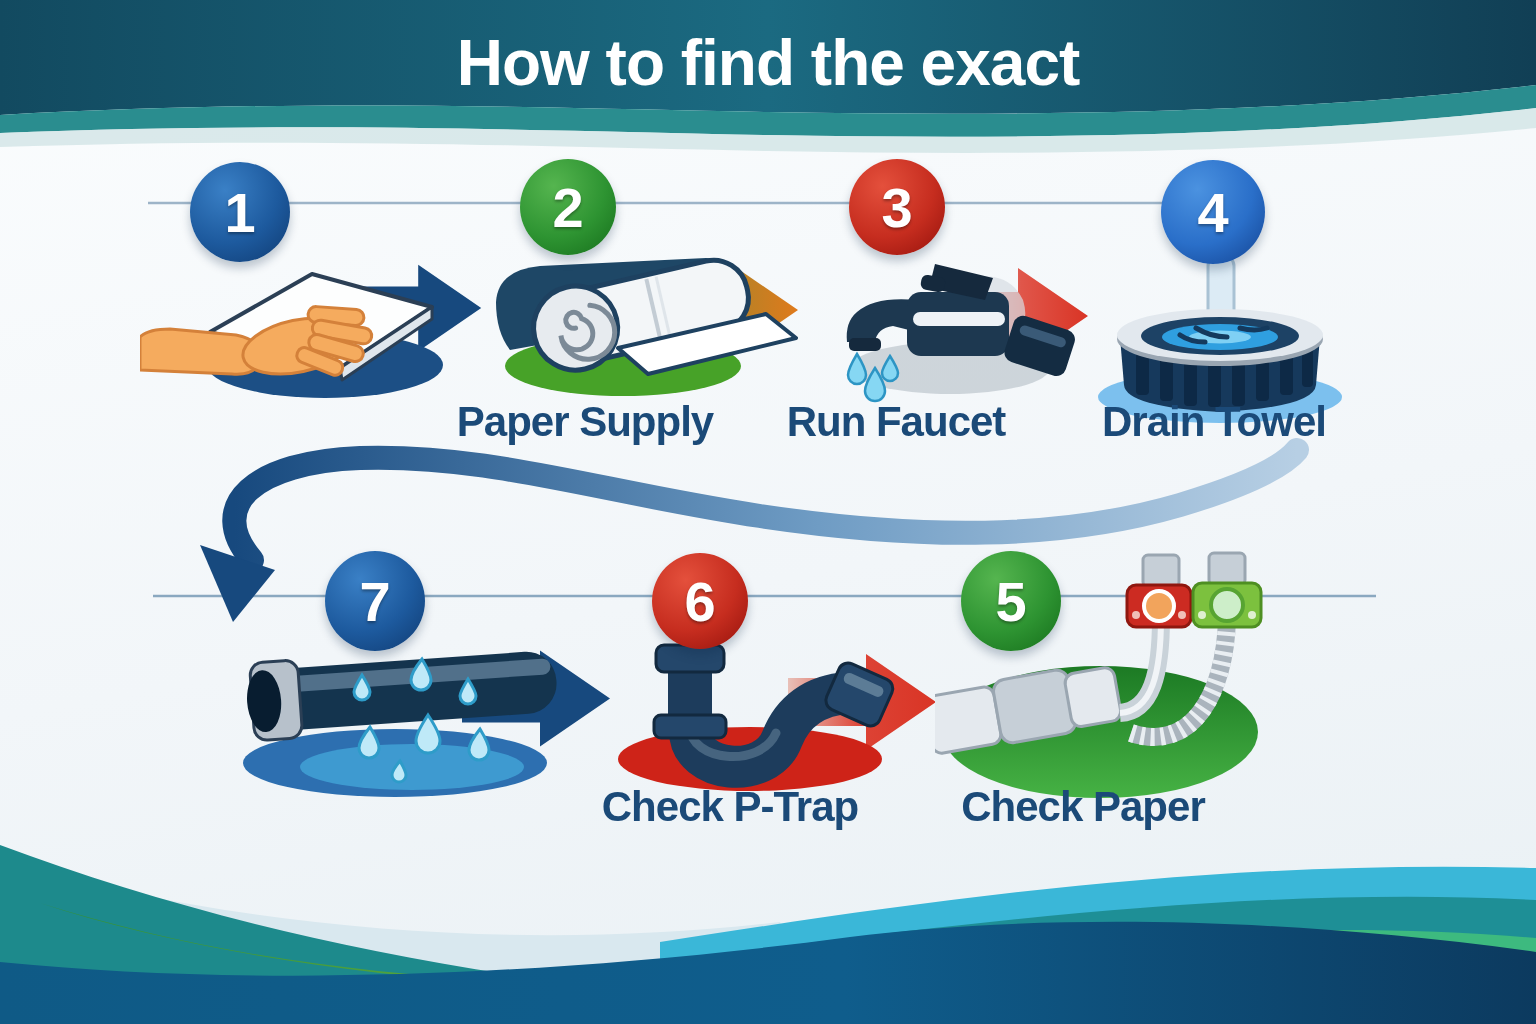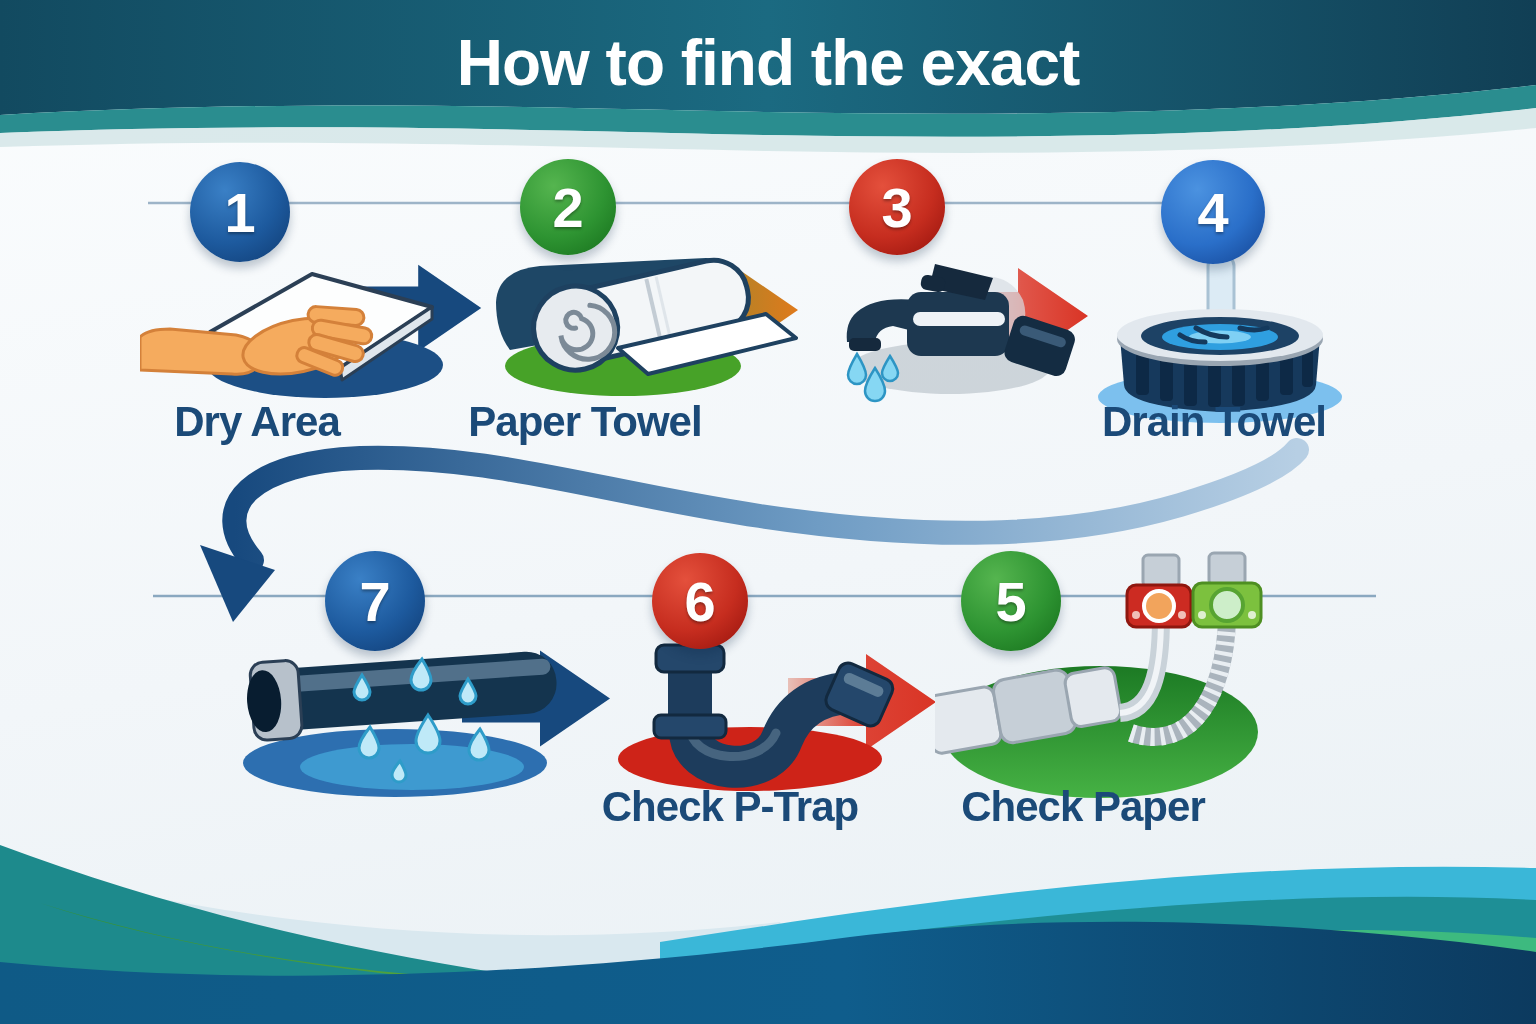--- a/index.html
+++ b/index.html
@@ -96,21 +96,20 @@
     <g fill="#f5ab5e" stroke="#d4813a" stroke-width="3">
       <rect x="168" y="56" width="56" height="16" rx="8" transform="rotate(4 196 64)"></rect>
       <rect x="172" y="72" width="60" height="16" rx="8" transform="rotate(10 202 80)"></rect>
       <rect x="168" y="88" width="56" height="16" rx="8" transform="rotate(16 196 96)"></rect>
       <rect x="156" y="102" width="48" height="15" rx="7" transform="rotate(22 180 109)"></rect>
     </g>
   </svg>
   <div class="badge badge-blue" style="left:190px;top:162px;width:100px;height:100px">
     <span>1</span>
   </div>
-  <div class="step-label" style="left:67px;top:398px">Dry Area</div>
 
   <svg class="arrow" style="left:650px;top:260px" width="150" height="100" viewBox="0 0 150 100">
     <defs>
         <linearGradient id="gA2" x1="0" y1="0" x2="1" y2="0">
       <stop offset="0" stop-color="#7e8c34"></stop>
           <stop offset="1" stop-color="#df7a1c"></stop>
         </linearGradient>
       </defs>
     <polygon points="0,26 78,26 78,2 148,50 78,98 78,74 0,74" fill="url(#gA2)"></polygon>
   </svg>
@@ -123,21 +122,21 @@
       <line x1="186" y1="44" x2="186" y2="108" stroke="#c3ccd4" stroke-width="4"></line>
       <line x1="196" y1="44" x2="196" y2="108" stroke="#dfe5ea" stroke-width="3"></line>
       <circle cx="106" cy="76" r="42" fill="#e7ebef" stroke="#1e4160" stroke-width="5"></circle>
       <path d="M106,76 a8,8 0 1,1 8,-8 a16,16 0 1,1 -24,12 a27,27 0 1,0 35,-23" fill="none" stroke="#7c8a97" stroke-width="5" stroke-linecap="round"></path>
     </g>
     <path d="M150,108 L298,74 L328,98 L180,134 Z" fill="#ffffff" stroke="#1e4160" stroke-width="4" stroke-linejoin="round"></path>
   </svg>
   <div class="badge badge-green" style="left:520px;top:159px;width:96px;height:96px">
     <span>2</span>
   </div>
-  <div class="step-label" style="left:395px;top:398px">Paper Towel</div>
+  <div class="step-label" style="left:395px;top:398px">Paper Supply</div>
 
   <svg class="arrow" style="left:935px;top:266px" width="160" height="100" viewBox="0 0 150 100">
     <defs>
         <linearGradient id="gA3" x1="0" y1="0" x2="1" y2="0">
       <stop offset="0" stop-color="#c6d2dc"></stop>
           <stop offset="0.55" stop-color="#e0564a"></stop>
           <stop offset="1" stop-color="#d93425"></stop>
         </linearGradient>
       </defs>
     <polygon points="0,26 78,26 78,2 148,50 78,98 78,74 0,74" fill="url(#gA3)"></polygon>
@@ -158,20 +157,21 @@
     </g>
     <g fill="#86d7f3" stroke="#2d95c4" stroke-width="2.5">
       <path d="M62,114 C68,124 71,130 71,135 A9,9 0 1,1 53,135 C53,130 56,124 62,114 Z"></path>
       <path d="M80,128 C87,139 90,146 90,151 A10,10 0 1,1 70,151 C70,146 73,139 80,128 Z"></path>
       <path d="M95,116 C100,124 103,129 103,133 A8,8 0 1,1 87,133 C87,129 90,124 95,116 Z"></path>
     </g>
   </svg>
   <div class="badge badge-red" style="left:849px;top:159px;width:96px;height:96px">
     <span>3</span>
   </div>
+  <div class="step-label" style="left:706px;top:398px">Run Faucet</div>
 
   <svg class="icon" style="left:1080px;top:255px" width="280" height="170" viewBox="0 0 280 170">
     <ellipse cx="140" cy="142" rx="122" ry="26" fill="#7cc0ee"></ellipse>
     <rect x="128" y="0" width="26" height="84" rx="11" fill="#dcebf5" stroke="#a9c2d4" stroke-width="3"></rect>
     <path d="M40,82 L240,82 L236,130 Q234,152 140,157 Q46,152 44,130 Z" fill="#16395c"></path>
     <g fill="#0d2946">
       <rect x="56" y="98" width="13" height="42" rx="4"></rect>
         <rect x="80" y="102" width="13" height="44" rx="4"></rect>
       <rect x="104" y="105" width="13" height="46" rx="4"></rect>
         <rect x="128" y="106" width="13" height="46" rx="4"></rect>

